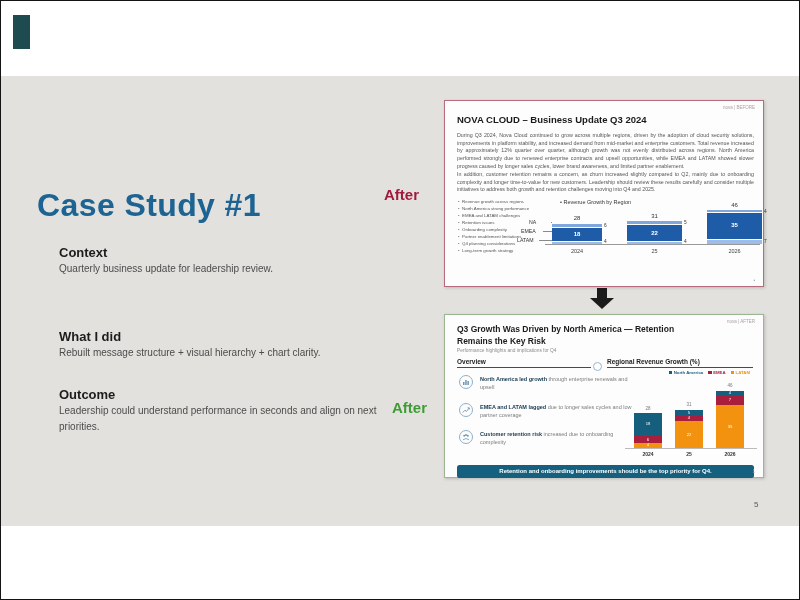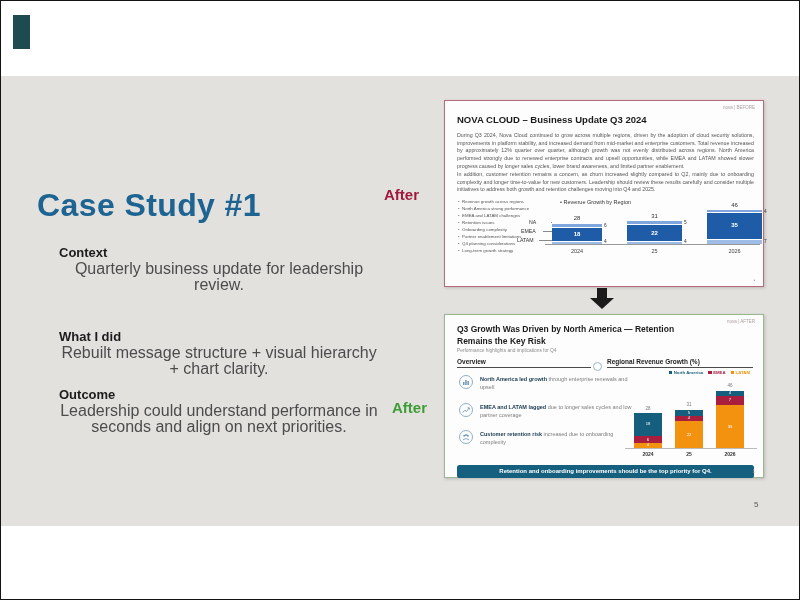--- a/index.html
+++ b/index.html
@@ -3,21 +3,21 @@
 <meta charset="utf-8">
 <style>
   html,body{margin:0;padding:0;background:#fff;}
   .canvas{position:relative;width:800px;height:600px;background:#ffffff;overflow:hidden;
           font-family:"Liberation Sans",sans-serif;box-sizing:border-box;border:1px solid #141414;}
   .stage{position:absolute;left:0;top:75px;width:800px;height:450px;background:#e3e1de;}
   .brand-rect{position:absolute;left:12px;top:14px;width:17px;height:34px;background:#1d4b4f;}
   .cs-title{position:absolute;left:36px;top:186px;font-size:32px;font-weight:700;color:#1d6493;letter-spacing:.4px;}
   .section{position:absolute;left:44px;width:330px;margin-left:14px;}
   .section h3{margin:0;font-size:13px;font-weight:700;color:#1c1c1c;}
-  .section p{margin:1px 0 0;font-size:16px;color:#4c4c4c;line-height:15.5px;width:320px;text-align:center;}
+  .section p{margin:1px 0 0;font-size:10px;color:#4c4c4c;line-height:15.5px;width:320px;}
   .before-label{position:absolute;left:383px;top:185px;font-size:15px;font-weight:700;color:#a01a3c;}
   .after-label{position:absolute;left:391px;top:398px;font-size:15px;font-weight:700;color:#3e9c35;}
   .arrow{position:absolute;left:589px;top:287px;width:24px;height:21px;}
   .arrow .stem{position:absolute;left:7px;top:0;width:10px;height:10px;background:#1b1b1b;}
   .arrow .head{position:absolute;left:0;top:10px;width:0;height:0;
                border-left:12px solid transparent;border-right:12px solid transparent;border-top:11px solid #1b1b1b;}
   .slide{position:absolute;left:443px;width:320px;background:#fefdfd;box-sizing:border-box;
          box-shadow:1px 1px 3px rgba(0,0,0,.18);}
   .slide.before{top:99px;height:187px;border:1.5px solid #b76b7d;}
   .slide.after{top:313px;height:164px;border:1.5px solid #9ab792;}

